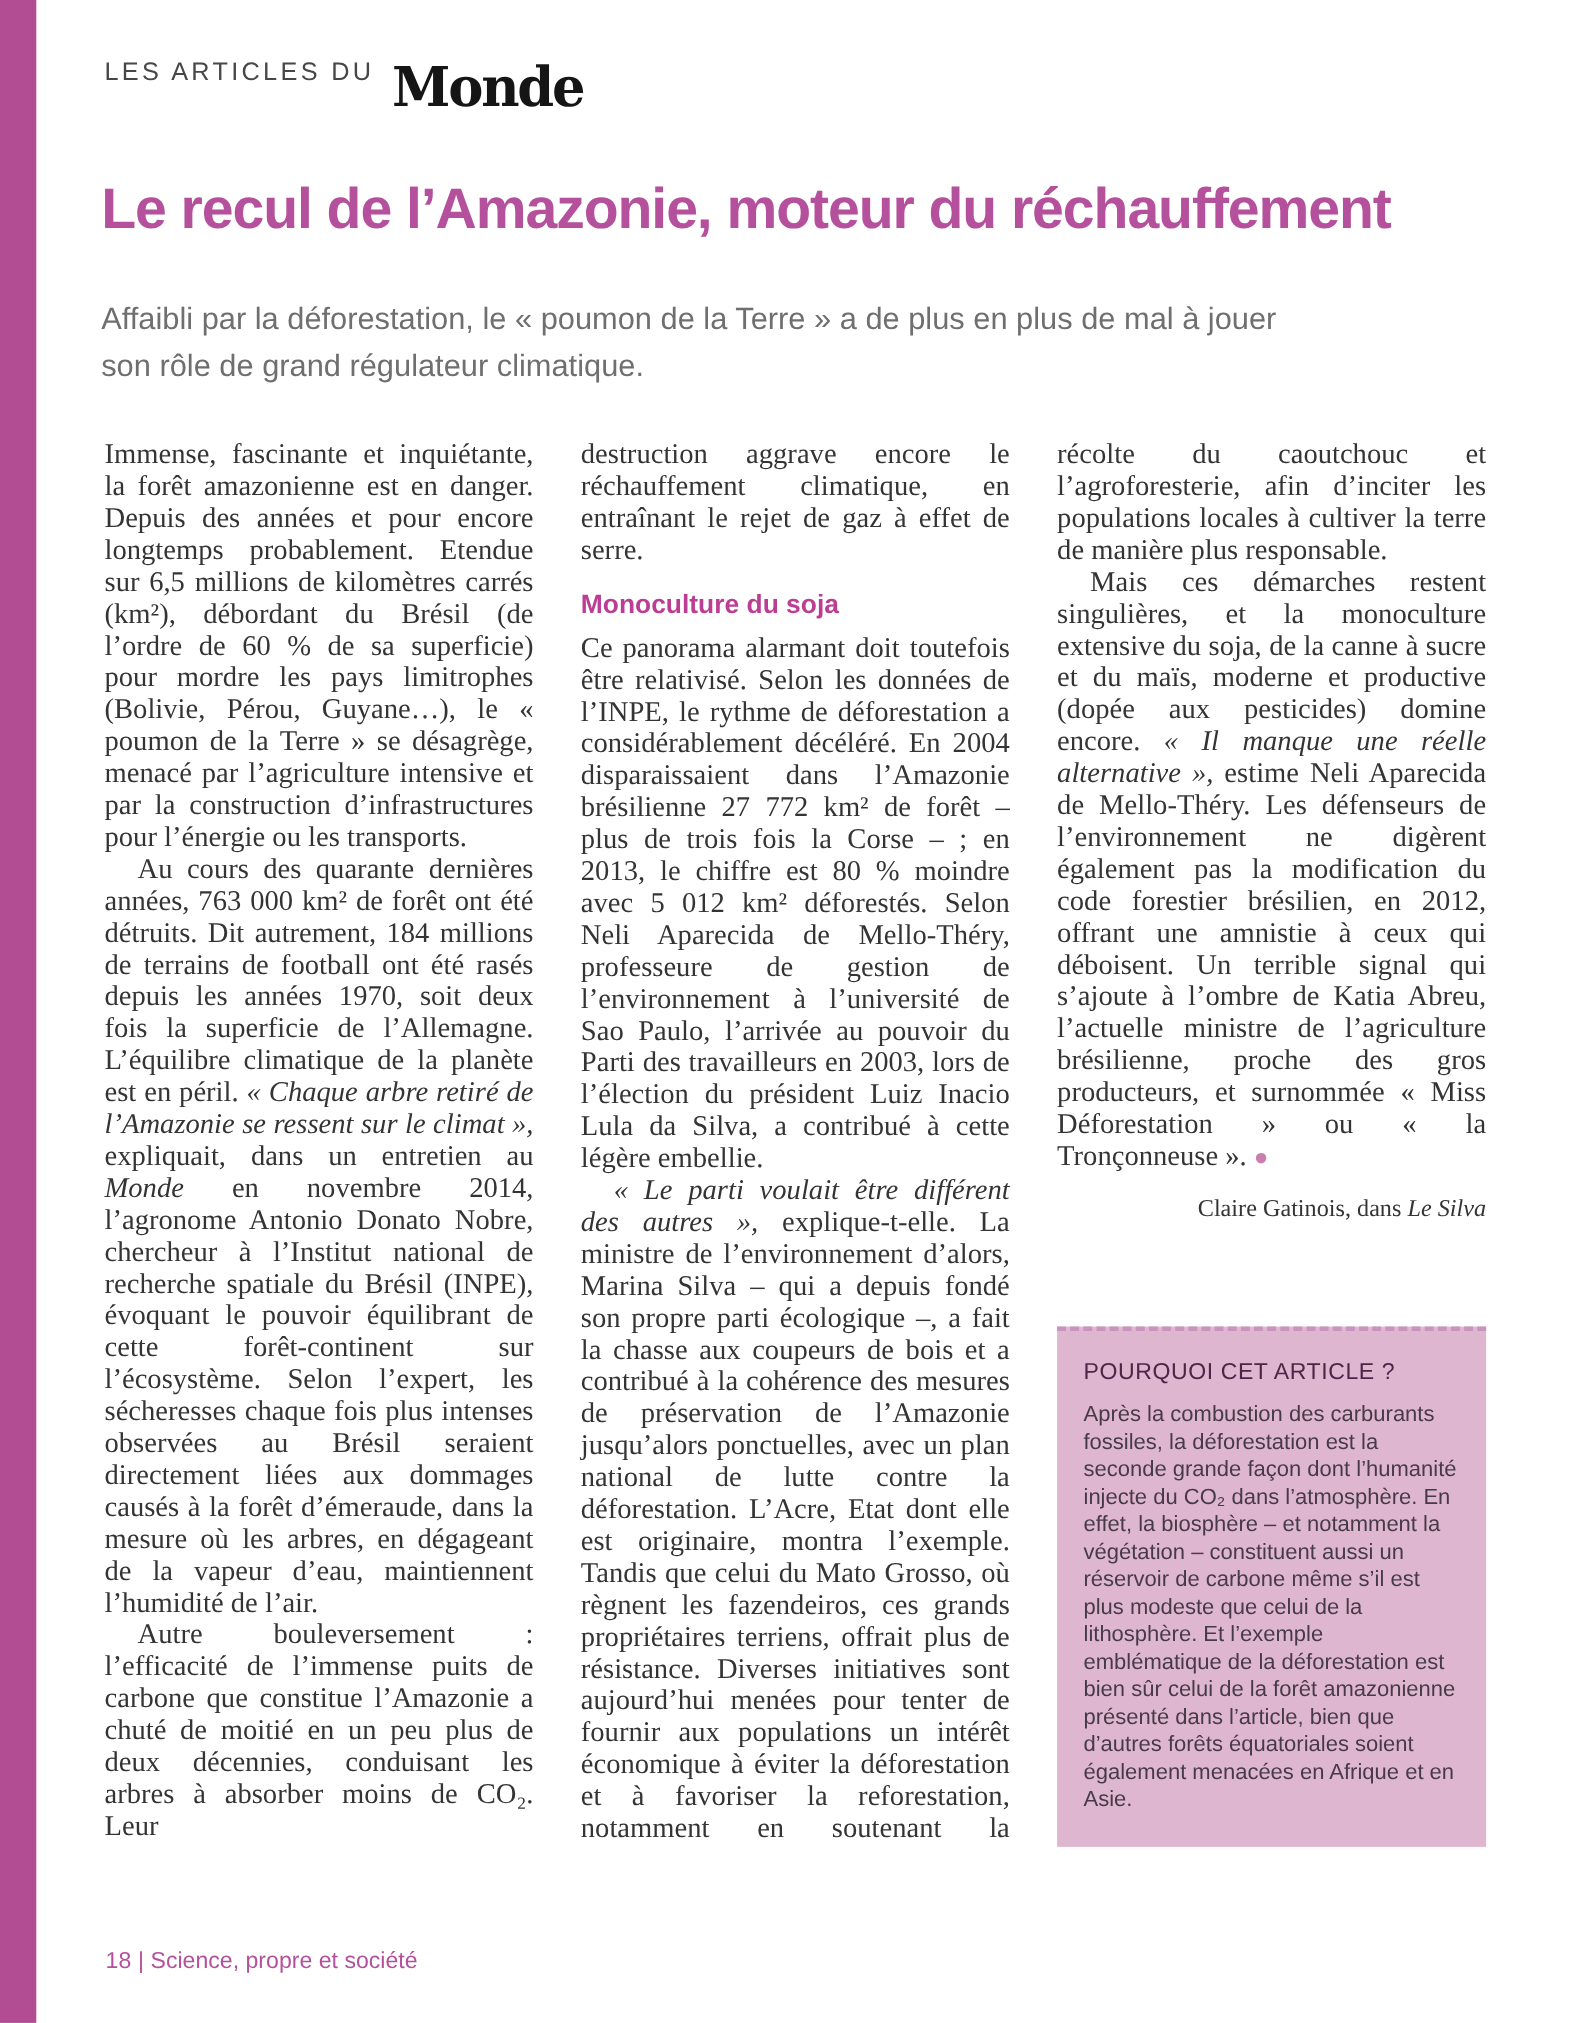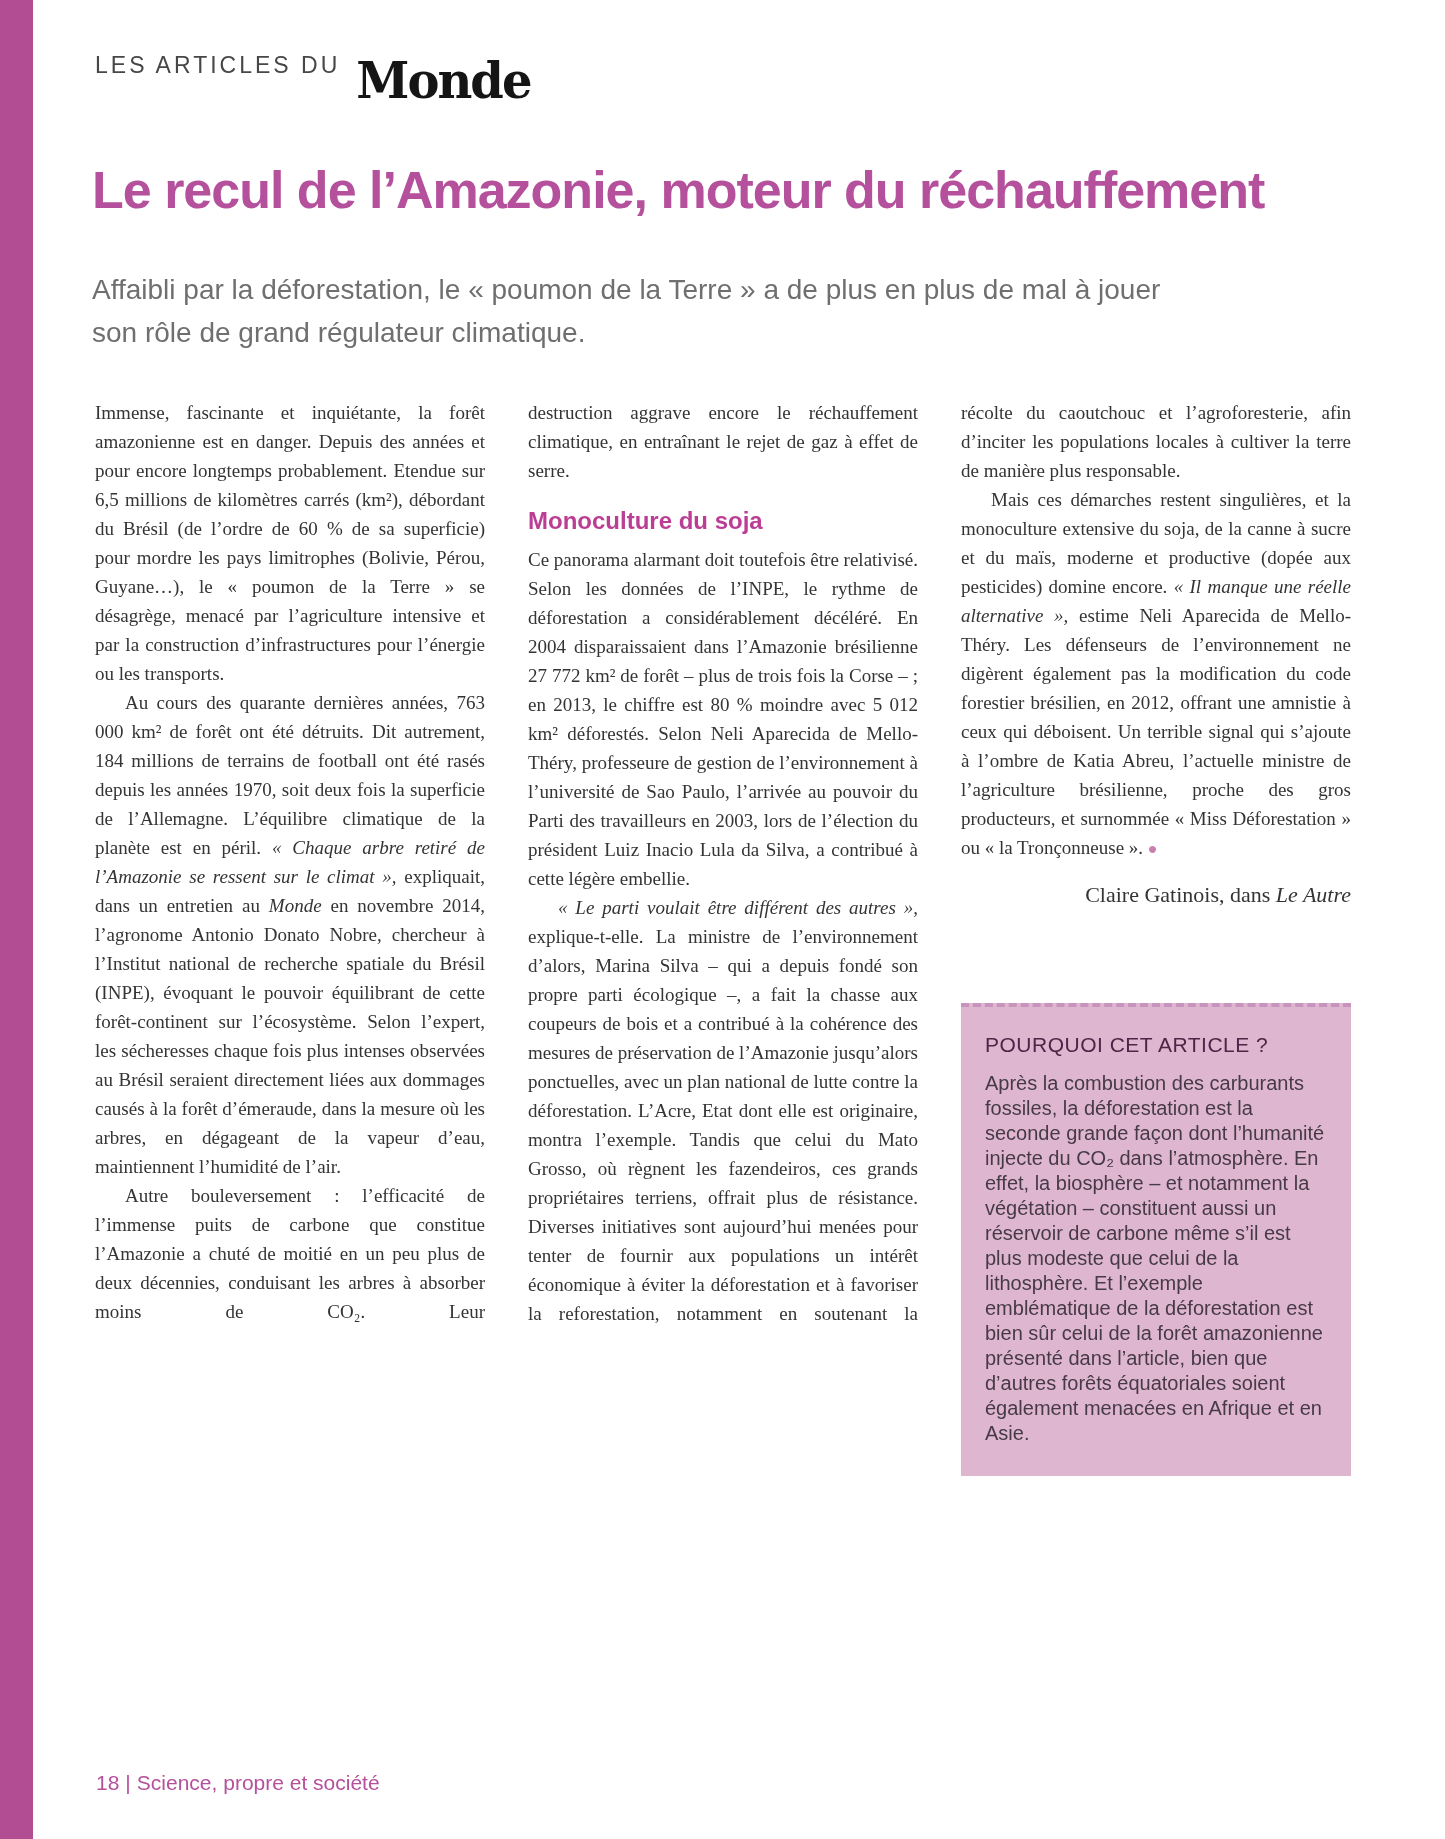--- a/index.html
+++ b/index.html
@@ -18,21 +18,21 @@
   .logo{font-family:"DejaVu Serif",serif;font-weight:bold;font-size:48px;color:var(--logo);
         letter-spacing:-2px;transform:scaleY(1.04);}
   .headline{position:absolute;left:92px;top:160px;margin:0;white-space:nowrap;
             font-family:"Liberation Sans","DejaVu Sans",sans-serif;font-weight:bold;
             font-size:52px;letter-spacing:-1px;color:var(--accent);}
   .standfirst{position:absolute;left:92px;top:268px;width:1080px;margin:0;
               font-family:"Liberation Sans","DejaVu Sans",sans-serif;
               font-size:28px;line-height:43px;color:var(--standfirst);}
   .columns{position:absolute;left:95px;top:398px;width:1256px;display:flex;gap:43px;}
   .col{width:390px;flex:0 0 390px;}
-  .col p.body{margin:0;font-size:19px;line-height:29px;text-align:justify;
+  .col p.body{margin:0;font-size:26px;line-height:29px;text-align:justify;
               color:var(--body-text);hyphens:auto;-webkit-hyphens:auto;}
   .col p.indent{text-indent:30px;}
   .col p.cont{text-align-last:justify;}
   .it{font-style:italic;}
   .end-dot{color:var(--dot);font-size:0.85em;font-style:normal;}
   .crosshead{margin:22px 0 10px;font-family:"Liberation Sans","DejaVu Sans",sans-serif;
              font-weight:bold;font-size:24px;color:var(--crosshead);}
   .byline{margin-top:16px;text-align:right;font-size:22px;line-height:32px;color:var(--body-text);}
   .infobox{margin-top:92px;box-sizing:border-box;width:390px;background:var(--box-bg);
            border-top:4px dashed var(--box-border);padding:26px 24px 30px 24px;}
@@ -68,21 +68,21 @@
     <div class="col">
         <p class="body"><span>destruction aggrave encore le réchauffement climatique, en entraînant le rejet de gaz à effet de serre.</span></p>
         <h2 class="crosshead">Monoculture du soja</h2>
         <p class="body"><span>Ce panorama alarmant doit toutefois être relativisé. Selon les données de l’INPE, le rythme de déforestation a considérablement décéléré. En 2004 disparaissaient dans l’Amazonie brésilienne 27 772 km² de forêt – plus de trois fois la Corse – ; en 2013, le chiffre est 80 % moindre avec 5 012 km² déforestés. Selon Neli Aparecida de Mello-Théry, professeure de gestion de l’environnement à l’université de Sao Paulo, l’arrivée au pouvoir du Parti des travailleurs en 2003, lors de l’élection du président Luiz Inacio Lula da Silva, a contribué à cette légère embellie.</span></p>
         <p class="body indent cont"><span class="it">« Le parti voulait être différent des autres »,</span><span> explique-t-elle. La ministre de l’environnement d’alors, Marina Silva – qui a depuis fondé son propre parti écologique –, a fait la chasse aux coupeurs de bois et a contribué à la cohérence des mesures de préservation de l’Amazonie jusqu’alors ponctuelles, avec un plan national de lutte contre la déforestation. L’Acre, Etat dont elle est originaire, montra l’exemple. Tandis que celui du Mato Grosso, où règnent les fazendeiros, ces grands propriétaires terriens, offrait plus de résistance. Diverses initiatives sont aujourd’hui menées pour tenter de fournir aux populations un intérêt économique à éviter la déforestation et à favoriser la reforestation, notamment en soutenant la</span></p>
       </div>
     <div class="col">
       <p class="body"><span>récolte du caoutchouc et l’agroforesterie, afin d’inciter les populations locales à cultiver la terre de manière plus responsable.</span></p>
         <p class="body indent"><span>Mais ces démarches restent singulières, et la monoculture extensive du soja, de la canne à sucre et du maïs, moderne et productive (dopée aux pesticides) domine encore. </span><span class="it">« Il manque une réelle alternative »,</span><span> estime Neli Aparecida de Mello-Théry. Les défenseurs de l’environnement ne digèrent également pas la modification du code forestier brésilien, en 2012, offrant une amnistie à ceux qui déboisent. Un terrible signal qui s’ajoute à l’ombre de Katia Abreu, l’actuelle ministre de l’agriculture brésilienne, proche des gros producteurs, et surnommée « Miss Déforestation » ou « la Tronçonneuse ». </span><span class="end-dot">●</span></p>
         <div class="byline">
-          <div><span>Claire Gatinois, dans </span><span class="it">Le Autre</span></div>
+          <div><span>Claire Gatinois, dans </span><span class="it">Le Silva</span></div>
         </div>
         <aside class="infobox">
         <h3>POURQUOI CET ARTICLE ?</h3>
         <div id="infobox-body">
             <p>Après la combustion des carburants fossiles, la déforestation est la seconde grande façon dont l’humanité injecte du CO₂ dans l’atmosphère. En effet, la biosphère – et notamment la végétation – constituent aussi un réservoir de carbone même s’il est plus modeste que celui de la lithosphère. Et l’exemple emblématique de la déforestation est bien sûr celui de la forêt amazonienne présenté dans l’article, bien que d’autres forêts équatoriales soient également menacées en Afrique et en Asie.</p>
           </div>
       </aside>
     </div>
   </main>
 

